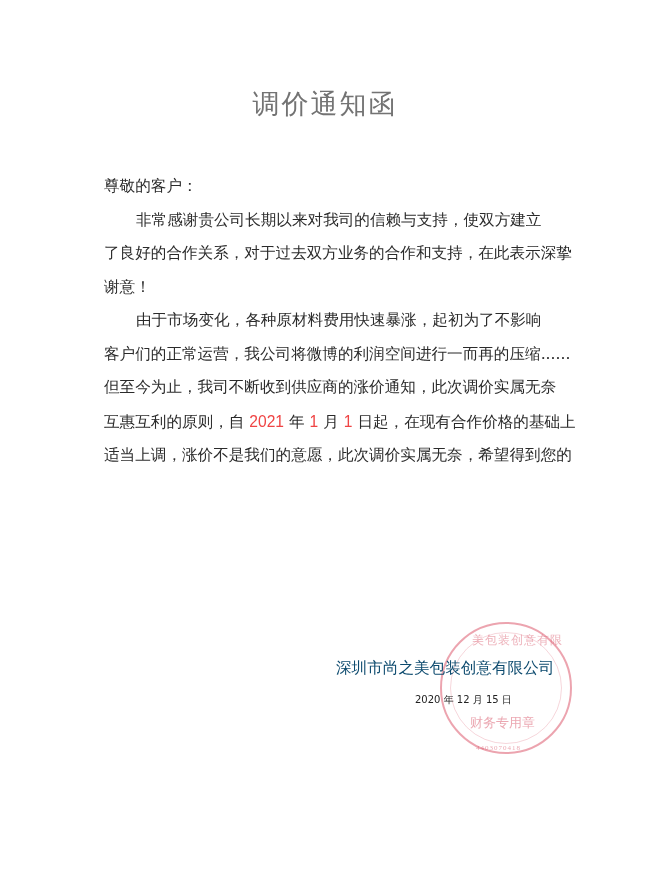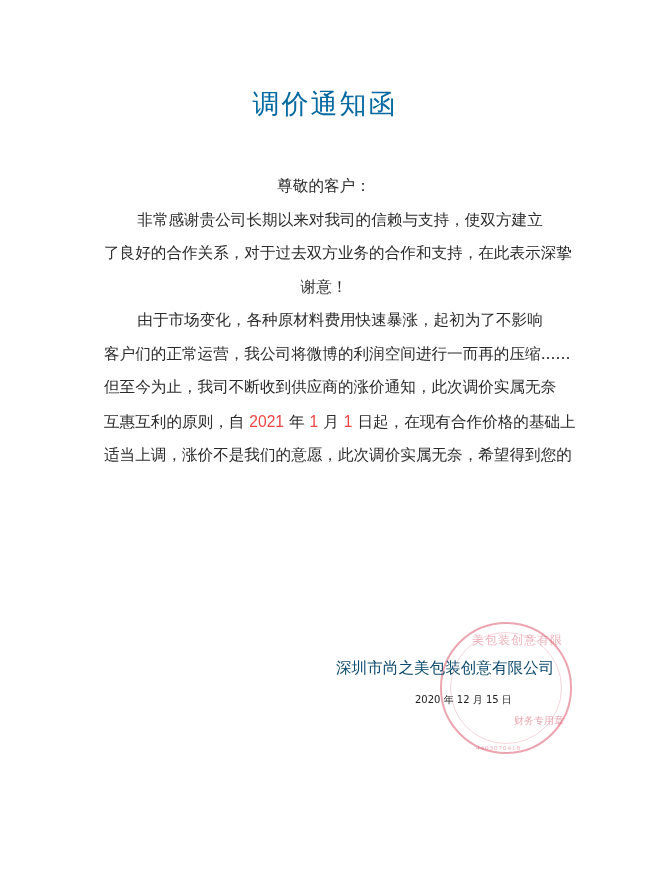--- a/index.html
+++ b/index.html
@@ -2,48 +2,47 @@
 <html><head>
 <meta charset="utf-8">
 <style>
   html, body { margin: 0; padding: 0; }
   body {
     width: 650px; height: 894px; background: #ffffff; position: relative; overflow: hidden;
     font-family: "DejaVu Serif", "Liberation Serif", serif; color: #2a2a2a;
   }
   .title {
     position: absolute; left: 0; width: 650px; top: 86px; text-align: center;
-    font-family: "DejaVu Sans", sans-serif; font-size: 27px; letter-spacing: 2px; color: #0369a1;
+    font-family: "DejaVu Sans", sans-serif; font-size: 27px; letter-spacing: 2px; color: #737373;
   }
   .body-text {
     position: absolute; left: 104px; width: 440px; top: 170px;
-    font-size: 15.6px; line-height: 33.5px; color: #2b2b2b; text-align: center;
+    font-size: 15.6px; line-height: 33.5px; color: #2b2b2b;
   }
   .line { white-space: nowrap; }
   .indent { padding-left: 32px; }
   .num { font-family: Liberation Sans, sans-serif; color: #ef4444; }
   .company {
     position: absolute; top: 658px; left: 336px; font-size: 15.6px; white-space: nowrap; color: #0c4a6e;
   }
   .date {
     position: absolute; top: 693px; left: 415px; font-size: 10px; white-space: nowrap;
     font-family: "DejaVu Sans", sans-serif; color: #222;
   }
   .stamp {
     position: absolute; left: 440px; top: 622px; width: 132px; height: 132px;
     border: 2px solid rgba(220,90,110,0.55); border-radius: 50%; box-sizing: border-box;
   }
   .stamp-inner {
     position: absolute; left: 8px; top: 8px; right: 8px; bottom: 8px;
     border: 1px solid rgba(220,90,110,0.25); border-radius: 50%;
   }
   .stamp-text {
-    position: absolute; left: 28px; top: 90px; font-size: 10px; color: rgba(215,80,100,0.5);
+    position: absolute; left: 28px; top: 90px; font-size: 13px; color: rgba(215,80,100,0.5);
     font-family: "DejaVu Sans", sans-serif;
-    margin-left: 44px;
   }
   .stamp-code {
     position: absolute; left: 34px; top: 120px; font-size: 7px; color: rgba(215,80,100,0.5);
     font-family: Liberation Serif, serif; letter-spacing: 1px;
   }
   .stamp-arc {
     position: absolute; left: 30px; top: 8px; font-size: 12px; color: rgba(215,80,100,0.45);
     font-family: "DejaVu Sans", sans-serif; letter-spacing: 1px;
   }
 </style>

